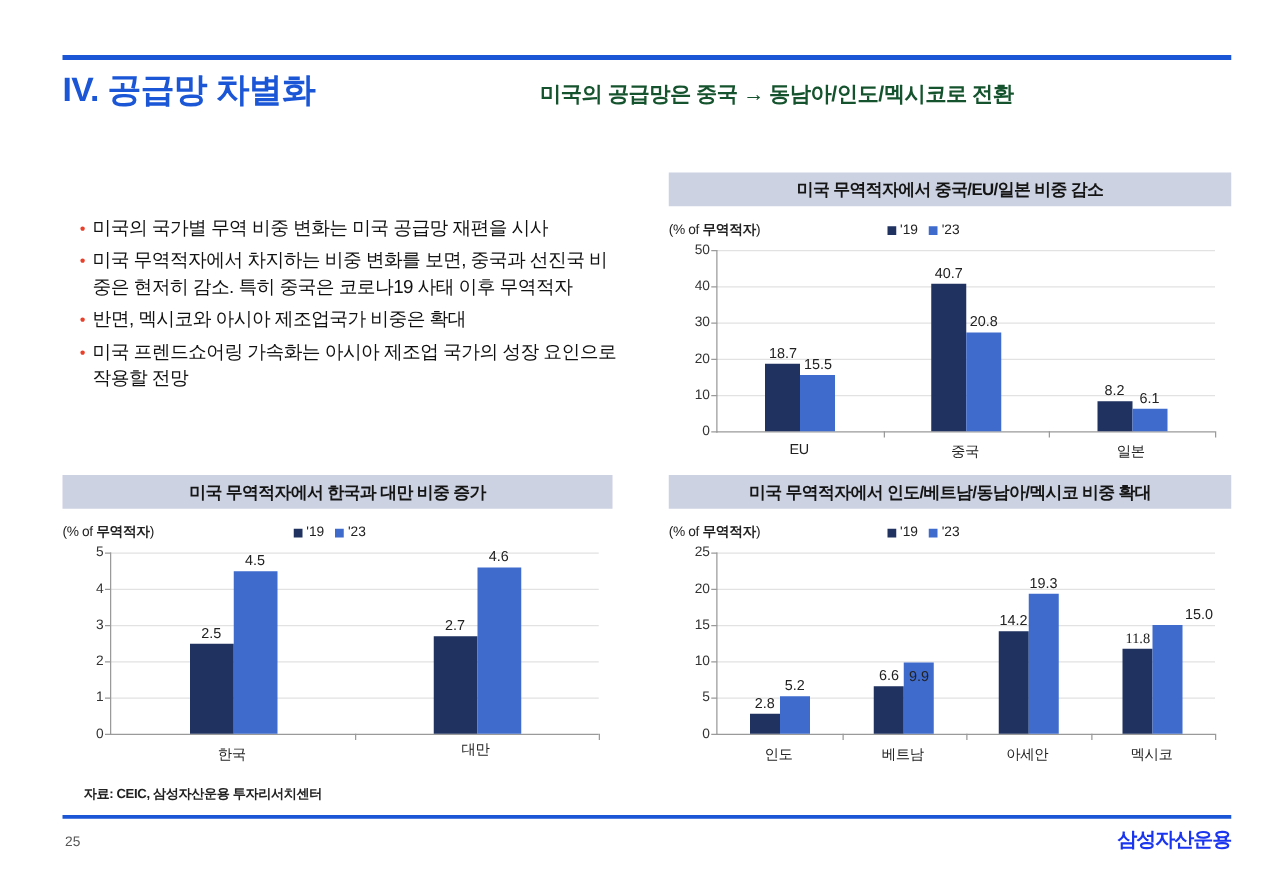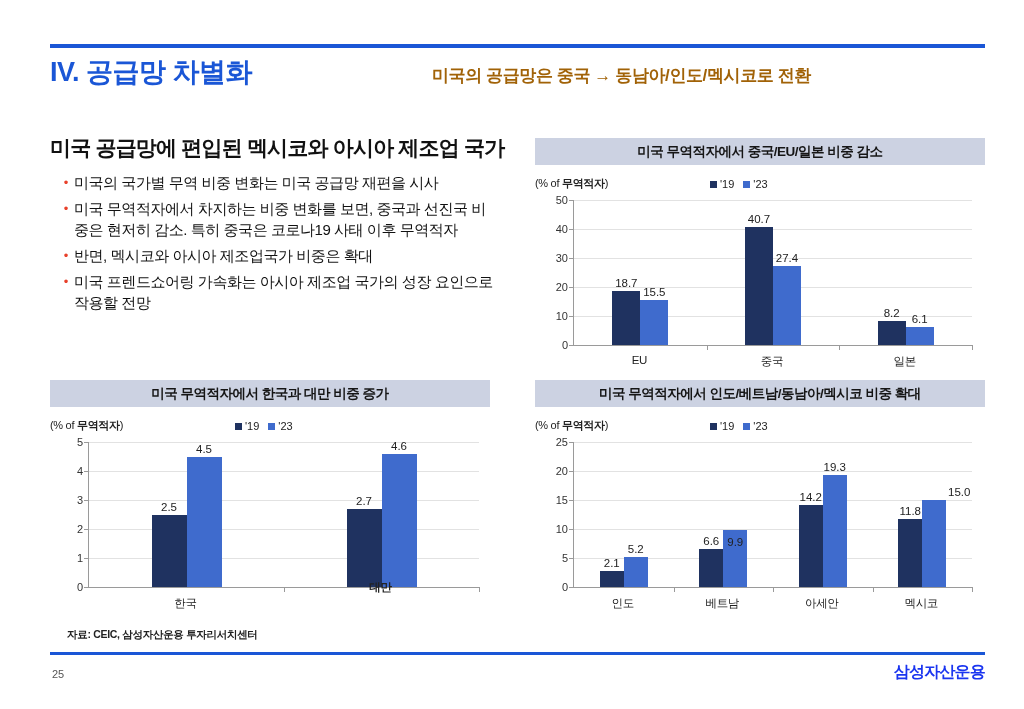--- a/index.html
+++ b/index.html
@@ -36,21 +36,21 @@
     color: #1a56d6;
     letter-spacing: -0.5px;
     white-space: nowrap;
   }
   .slide-subtitle {
     position: absolute;
     left: 432px;
     top: 64px;
     font-size: 17px;
     font-weight: bold;
-    color: #a16207;
+    color: #14532d;
     letter-spacing: -0.4px;
     white-space: nowrap;
   }
 
   
   .body-heading {
     position: absolute;
     left: 50px;
     top: 134px;
     font-size: 21px;
@@ -213,21 +213,20 @@
 </style>
 </head>
 <body>
 
 <div id="slide">
 
   <div class="top-rule"></div>
   <div class="slide-title">IV. 공급망 차별화</div>
   <div class="slide-subtitle">미국의 공급망은 중국 → 동남아/인도/멕시코로 전환</div>
 
-  <div class="body-heading">미국 공급망에 편입된 멕시코와 아시아 제조업 국가</div>
   <div class="bullets">
       <div class="bullet-row">
         <span class="bullet-dot" style="color: rgb(232, 64, 42);">•</span>
         <span class="bullet-text">미국의 국가별 무역 비중 변화는 미국 공급망 재편을 시사</span>
       </div>
       <div class="bullet-row">
         <span class="bullet-dot" style="color: rgb(232, 64, 42);">•</span>
         <span class="bullet-text">미국 무역적자에서 차지하는 비중 변화를 보면, 중국과 선진국 비중은 현저히 감소. 특히 중국은 코로나19 사태 이후 무역적자</span>
       </div>
       <div class="bullet-row">
@@ -271,21 +270,21 @@
         <div class="gridline" style="top: 0px; width: 398px;"></div>
         <div class="ytick-mark" style="top: 0px;"></div>
         <div class="ytick-label" style="top: 0px;">50</div>
         <div class="bar" style="left: 38.3333px; width: 28px; height: 54.23px; background: rgb(31, 50, 96);"></div>
         <div class="bar-label" style="left: 52.3333px; top: 88.77px;">18.7</div>
         <div class="bar" style="left: 66.3333px; width: 28px; height: 44.95px; background: rgb(63, 107, 205);"></div>
         <div class="bar-label" style="left: 80.3333px; top: 98.05px;">15.5</div>
         <div class="bar" style="left: 171px; width: 28px; height: 118.03px; background: rgb(31, 50, 96);"></div>
         <div class="bar-label" style="left: 185px; top: 24.97px;">40.7</div>
         <div class="bar" style="left: 199px; width: 28px; height: 79.46px; background: rgb(63, 107, 205);"></div>
-        <div class="bar-label" style="left: 213px; top: 63.54px;">27.4</div>
+        <div class="bar-label" style="left: 213px; top: 63.54px;">20.8</div>
         <div class="catsep" style="left: 132.667px;"></div>
         <div class="bar" style="left: 303.667px; width: 28px; height: 23.78px; background: rgb(31, 50, 96);"></div>
         <div class="bar-label" style="left: 317.667px; top: 119.22px;">8.2</div>
         <div class="bar" style="left: 331.667px; width: 28px; height: 17.69px; background: rgb(63, 107, 205);"></div>
         <div class="bar-label" style="left: 345.667px; top: 125.31px;">6.1</div>
         <div class="catsep" style="left: 265.333px;"></div>
         <div class="catsep" style="left: 398px;"></div>
       </div>
       <div class="cat-label" style="left: 104.333px; top: 216px; position: absolute;">EU</div>
       <div class="cat-label" style="left: 237px; top: 216px; position: absolute;">중국</div>
@@ -328,21 +327,21 @@
         <div class="bar" style="left: 97.5px; width: 35px; height: 130.5px; background: rgb(63, 107, 205);"></div>
         <div class="bar-label" style="left: 115px; top: 12.5px;">4.5</div>
         <div class="bar" style="left: 257.5px; width: 35px; height: 78.3px; background: rgb(31, 50, 96);"></div>
         <div class="bar-label" style="left: 275px; top: 64.7px;">2.7</div>
         <div class="bar" style="left: 292.5px; width: 35px; height: 133.4px; background: rgb(63, 107, 205);"></div>
         <div class="bar-label" style="left: 310px; top: 9.6px;">4.6</div>
         <div class="catsep" style="left: 195px;"></div>
         <div class="catsep" style="left: 390px;"></div>
       </div>
       <div class="cat-label" style="left: 135.5px; top: 216px; position: absolute;">한국</div>
-      <div class="cat-label" style="left: 330.5px; top: 200px; position: absolute; font-weight: bold;">대만</div>
+      <div class="cat-label" style="left: 330.5px; top: 212px; position: absolute;">대만</div>
     </div>
 
   <div class="panel" id="panel-2" style="left:535px; top:380px; width:450px; height:230px;">
       <div class="panel-title" style="background: rgb(204, 210, 226);">미국 무역적자에서 인도/베트남/동남아/멕시코 비중 확대</div>
       <div class="axis-unit" style="left: 0px; top: 38px;">(% of <b>무역적자</b>)</div>
       <div class="legend" style="left: 175px; top: 40px;">
         <span class="legend-item">
           <span class="legend-swatch" style="background: rgb(31, 50, 96);"></span>
           <span>'19</span>
         </span>
@@ -363,35 +362,35 @@
         <div class="gridline" style="top: 58px; width: 398px;"></div>
         <div class="ytick-mark" style="top: 58px;"></div>
         <div class="ytick-label" style="top: 58px;">15</div>
         <div class="gridline" style="top: 29px; width: 398px;"></div>
         <div class="ytick-mark" style="top: 29px;"></div>
         <div class="ytick-label" style="top: 29px;">20</div>
         <div class="gridline" style="top: 0px; width: 398px;"></div>
         <div class="ytick-mark" style="top: 0px;"></div>
         <div class="ytick-label" style="top: 0px;">25</div>
         <div class="bar" style="left: 25.75px; width: 24px; height: 16.24px; background: rgb(31, 50, 96);"></div>
-        <div class="bar-label" style="left: 37.75px; top: 126.76px;">2.1</div>
+        <div class="bar-label" style="left: 37.75px; top: 126.76px;">2.8</div>
         <div class="bar" style="left: 49.75px; width: 24px; height: 30.16px; background: rgb(63, 107, 205);"></div>
         <div class="bar-label" style="left: 61.75px; top: 112.84px;">5.2</div>
         <div class="bar" style="left: 125.25px; width: 24px; height: 38.28px; background: rgb(31, 50, 96);"></div>
         <div class="bar-label" style="left: 137.25px; top: 104.72px;">6.6</div>
         <div class="bar" style="left: 149.25px; width: 24px; height: 57.42px; background: rgb(63, 107, 205);"></div>
         <div class="bar-label" style="left: 161.25px; top: 85.58px; margin-top: 20px;">9.9</div>
         <div class="catsep" style="left: 99.5px;"></div>
         <div class="bar" style="left: 224.75px; width: 24px; height: 82.36px; background: rgb(31, 50, 96);"></div>
         <div class="bar-label" style="left: 236.75px; top: 60.64px;">14.2</div>
         <div class="bar" style="left: 248.75px; width: 24px; height: 111.94px; background: rgb(63, 107, 205);"></div>
         <div class="bar-label" style="left: 260.75px; top: 31.06px;">19.3</div>
         <div class="catsep" style="left: 199px;"></div>
         <div class="bar" style="left: 324.25px; width: 24px; height: 68.44px; background: rgb(31, 50, 96);"></div>
-        <div class="bar-label" style="left: 336.25px; top: 74.56px;">11.8</div>
+        <div class="bar-label" style="left: 336.25px; top: 74.56px; font-family: Liberation Serif, serif;">11.8</div>
         <div class="bar" style="left: 348.25px; width: 24px; height: 87px; background: rgb(63, 107, 205);"></div>
         <div class="bar-label" style="left: 360.25px; top: 56px; margin-left: 25px;">15.0</div>
         <div class="catsep" style="left: 298.5px;"></div>
         <div class="catsep" style="left: 398px;"></div>
       </div>
       <div class="cat-label" style="left: 87.75px; top: 216px; position: absolute;">인도</div>
       <div class="cat-label" style="left: 187.25px; top: 216px; position: absolute;">베트남</div>
       <div class="cat-label" style="left: 286.75px; top: 216px; position: absolute;">아세안</div>
       <div class="cat-label" style="left: 386.25px; top: 216px; position: absolute;">멕시코</div>
     </div>

